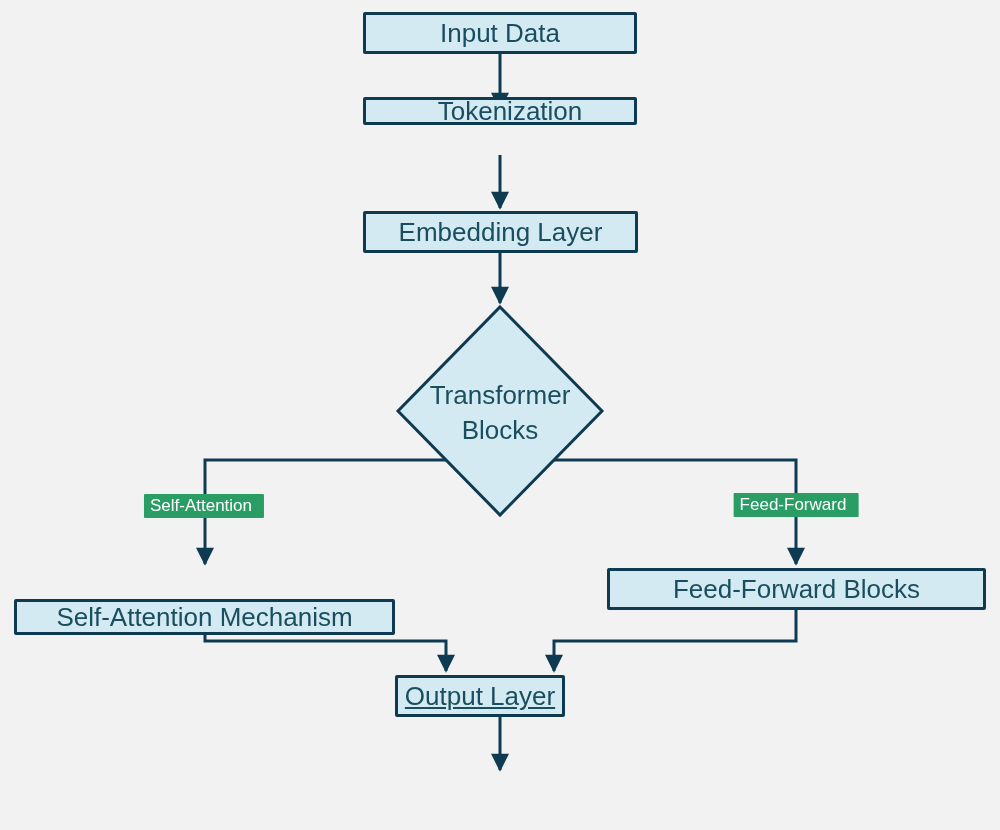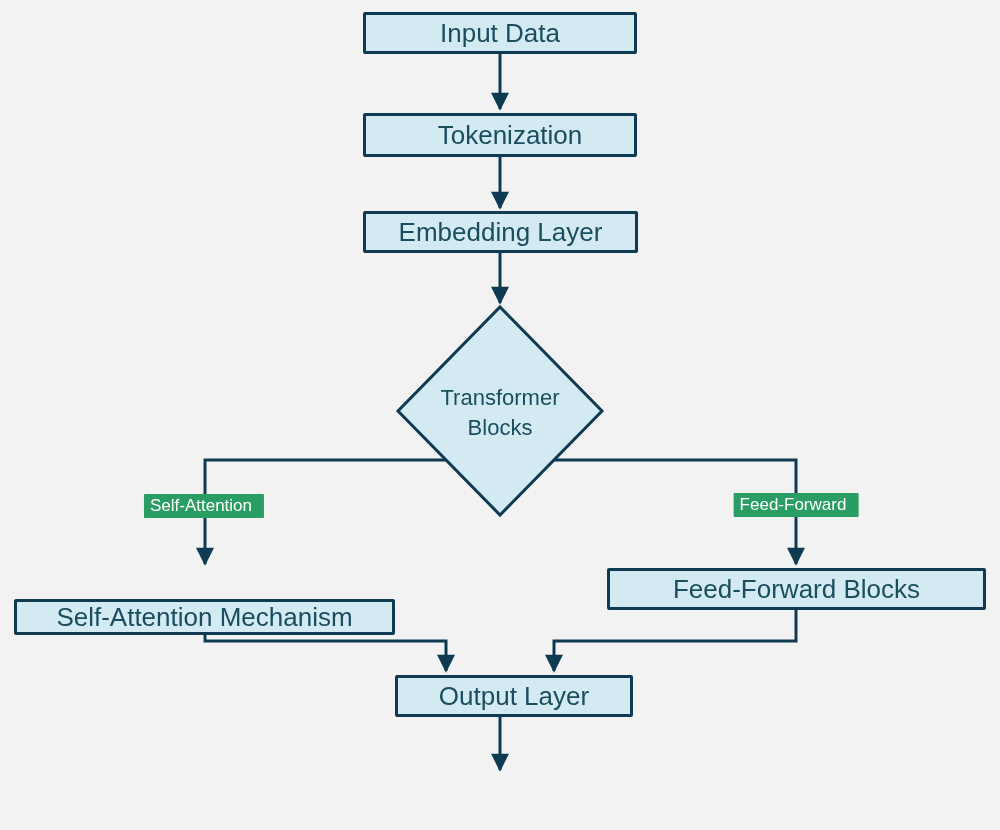--- a/index.html
+++ b/index.html
@@ -46,21 +46,21 @@
     justify-content: center;
     white-space: nowrap;
   }
   .diamond-label {
     position: absolute;
     left: 418px;
     top: 375px;
     width: 164px;
     height: 76px;
     color: var(--node-text, #1a4e5e);
-    font-size: 22px;
+    font-size: 26px;
     line-height: 1.35;
     text-align: center;
     display: flex;
     align-items: center;
     justify-content: center;
   }
   .edge-label {
     position: absolute;
     transform: translateX(-50%);
     background: var(--label-bg, #2a9d64);
@@ -94,30 +94,30 @@
     <path class="edge" d="M205,610 V641 H446 V671" marker-end="url(#arrowhead)"></path>
     <path class="edge" d="M796,610 V641 H554 V671" marker-end="url(#arrowhead)"></path>
 
     <path class="edge" d="M500,717 V770" marker-end="url(#arrowhead)"></path>
 
     <polygon class="diamond" points="500,307 602,411 500,515 398,411"></polygon>
   </svg>
 
   <div class="node" style="left:363px; top:12px; width:274px; height:42px;">Input Data</div>
 
-  <div class="node" style="left:363px; top:113px; width:274px; height:44px;padding-left:20px;">Tokenization</div>
+  <div class="node" style="left:363px; top:97px; width:274px; height:28px;padding-left:20px;">Tokenization</div>
 
   <div class="node" style="left:363px; top:211px; width:275px; height:42px;text-align:right;">Embedding Layer</div>
 
   <div class="diamond-label">Transformer Blocks</div>
 
   <div class="edge-label" style="left:204px; top:494px;">Self-Attention</div>
 
   <div class="edge-label" style="left:796px; top:493px;text-align:right;">Feed-Forward</div>
 
   <div class="node" style="left:14px; top:599px; width:381px; height:36px;">Self-Attention Mechanism</div>
 
   <div class="node" style="left:607px; top:568px; width:379px; height:42px;">Feed-Forward Blocks</div>
 
-  <div class="node" style="left:395px; top:675px; width:238px; height:42px;">Output Layer</div>
+  <div class="node" style="left:395px; top:675px; width:170px; height:42px;text-decoration:underline;">Output Layer</div>
 
 
 </div>
 
 </body></html>

